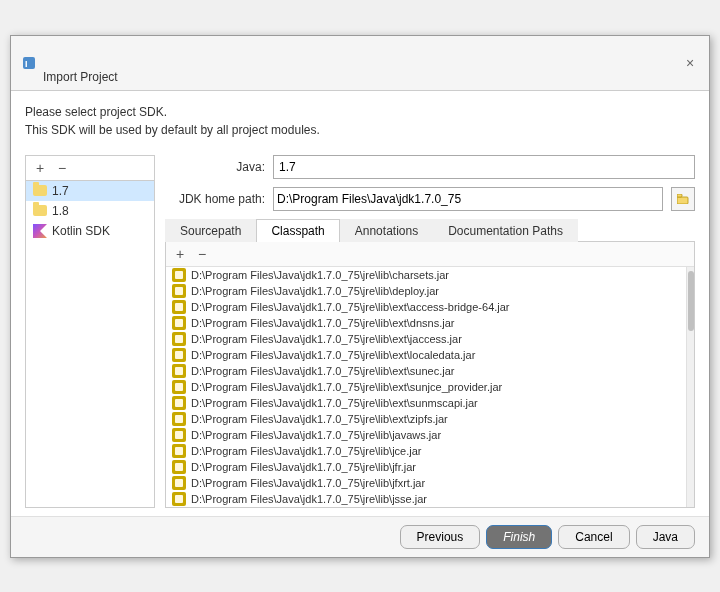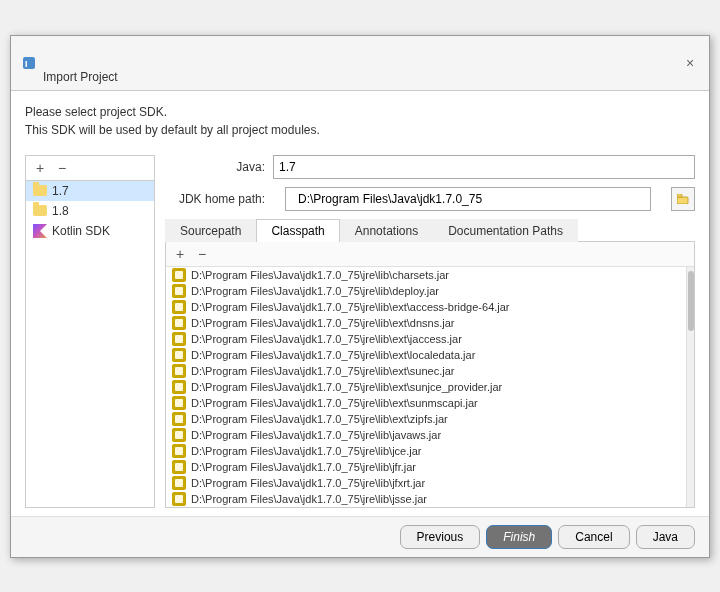--- a/index.html
+++ b/index.html
@@ -160,32 +160,32 @@
     .name-input {
       flex: 1;
       border: 1px solid #aaa;
       padding: 2px 5px;
       font-size: 12px;
       height: 24px;
     }
     .jdk-row {
       display: flex;
       align-items: center;
-      gap: 20px;
+      gap: 8px;
     }
     .jdk-label {
       width: 100px;
       text-align: right;
       color: #333;
       flex-shrink: 0;
     }
     .jdk-path-input {
       flex: 1;
       border: 1px solid #aaa;
-      padding: 2px 12px;
+      padding: 2px 3px;
       font-size: 12px;
       height: 24px;
       background: #fff;
     }
     .jdk-browse-btn {
       width: 24px;
       height: 24px;
       border: 1px solid #aaa;
       background: #f5f5f5;
       cursor: pointer;

